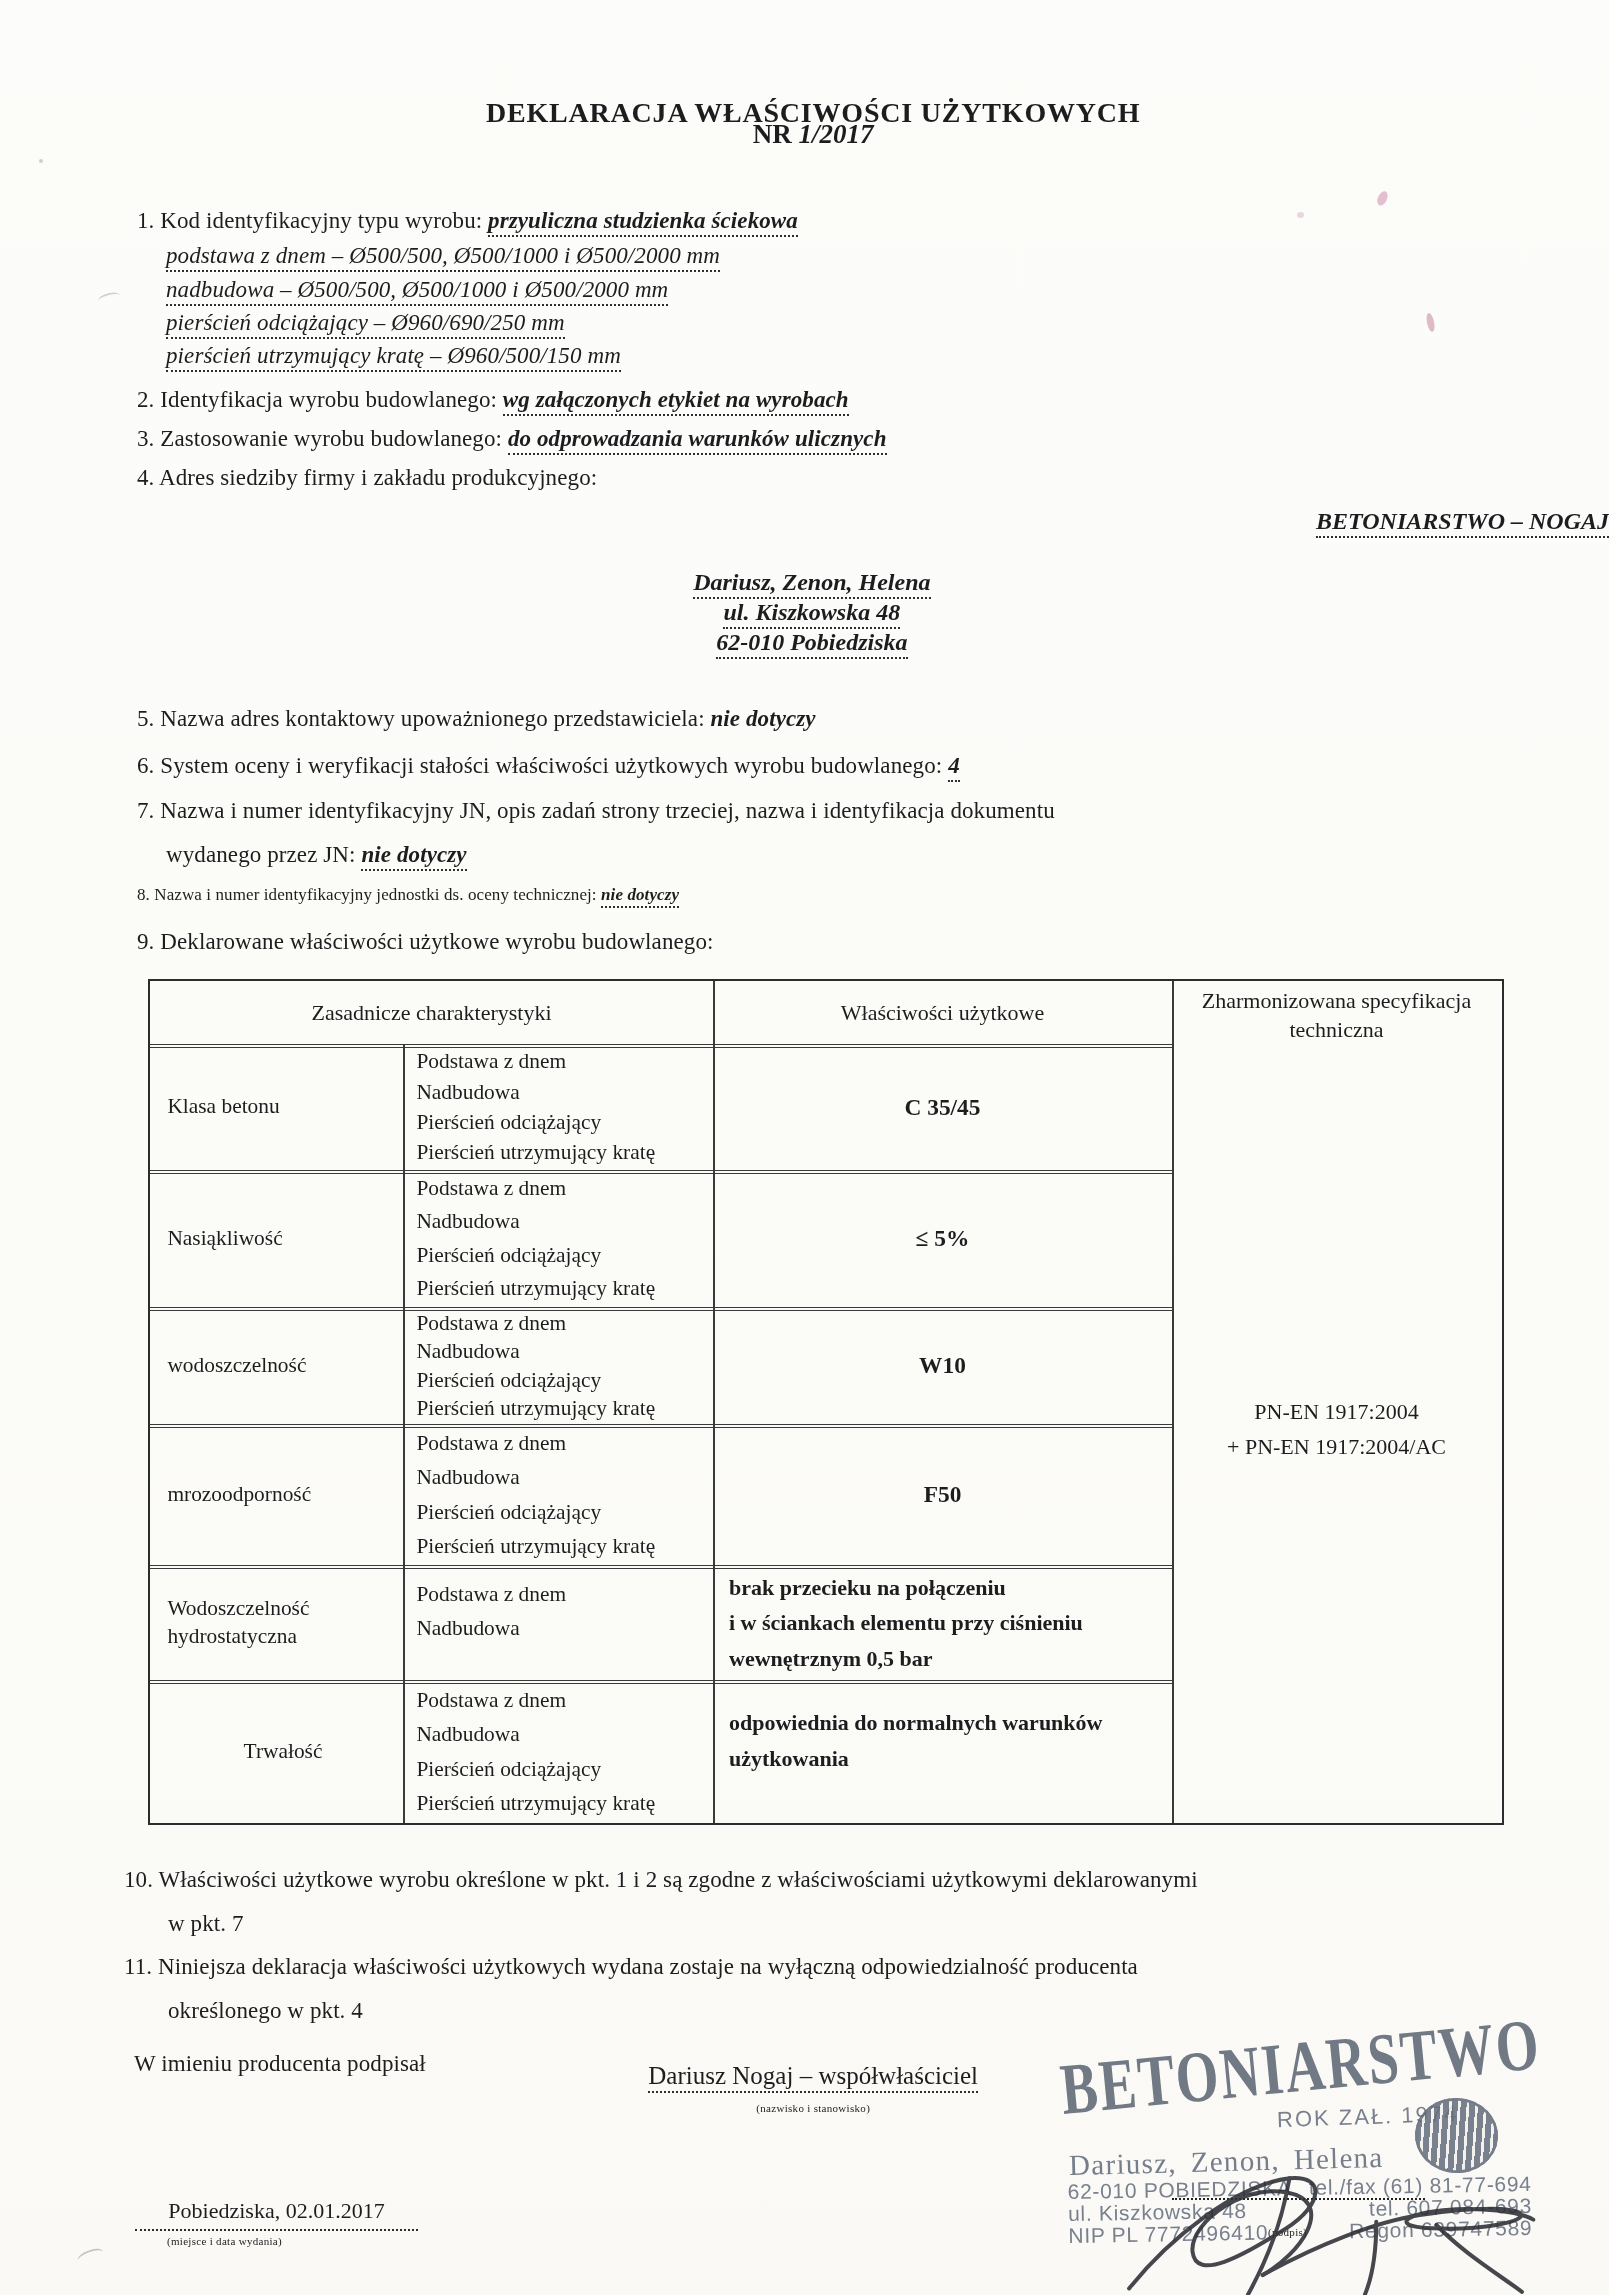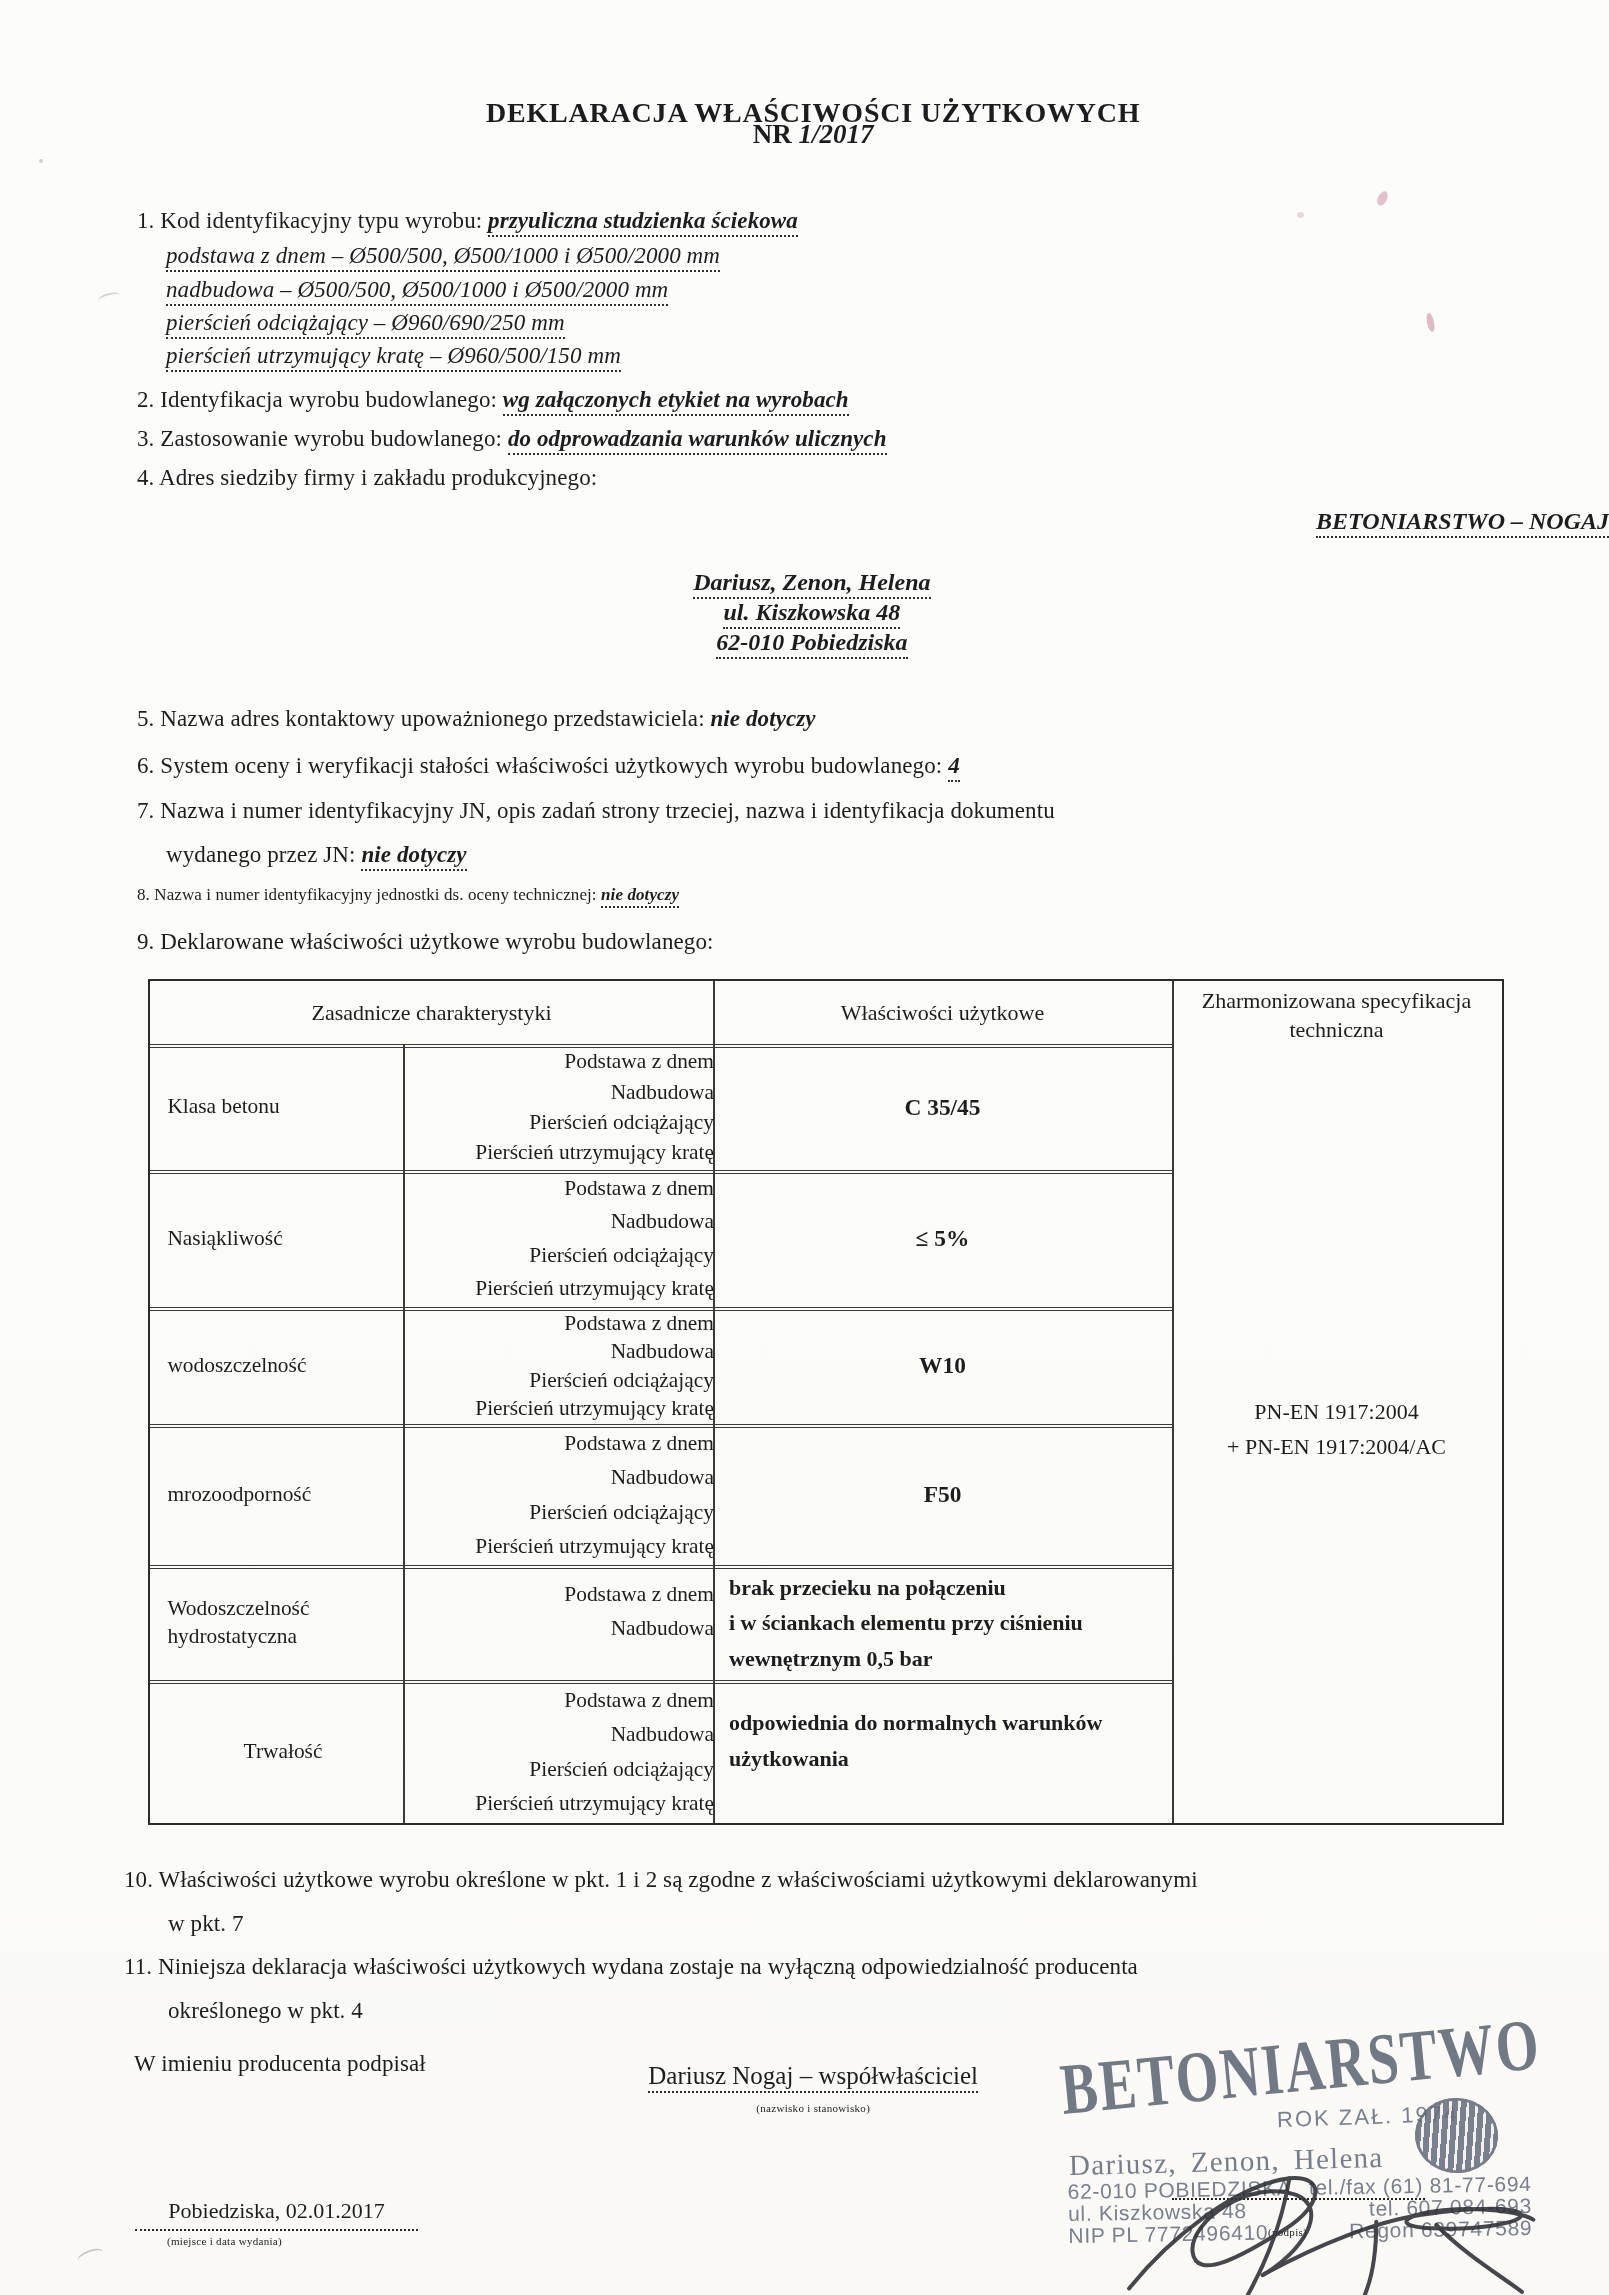--- a/index.html
+++ b/index.html
@@ -12,21 +12,21 @@
   .line{font-size:23px;letter-spacing:0.1px;}
   .bi{font-weight:bold;font-style:italic;}
   .it{font-style:italic;}
   .dotu{border-bottom:2px dotted #2e2e30;padding-bottom:2px;}
   .centerband{left:0;right:0;text-align:center;}
   
   .tbl{position:absolute;left:148px;top:979px;width:1352px;height:842px;
        border:2.7px solid #2c2c2e;box-sizing:content-box;font-size:21.4px;}
   .hline{position:absolute;left:0;width:1022px;border-top:4px double #3a3a3c;}
   .vline{position:absolute;border-left:2px solid #3a3a3c;}
-  .cell{position:absolute;display:flex;box-sizing:border-box;align-items:flex-end;}
+  .cell{position:absolute;display:flex;box-sizing:border-box;}
   .col1{left:0;width:253px;align-items:center;padding-left:17.4px;white-space:normal;line-height:1.3;}
   .col1.center{justify-content:center;padding-left:13px;}
   .col2{left:253px;width:311px;flex-direction:column;justify-content:center;padding-left:13.4px;line-height:1.5;}
   .col3{left:563px;width:459px;align-items:center;justify-content:center;font-weight:bold;font-size:23.4px;}
   .col3l{left:563px;width:459px;flex-direction:column;justify-content:center;align-items:flex-start;
          padding-left:16px;font-weight:bold;font-size:22px;line-height:1.6;}
   .hdr{align-items:center;justify-content:center;font-size:22px;}
   .stamp-word{position:absolute;left:1065px;top:2068px;font-size:55px;font-weight:bold;
       letter-spacing:2px;color:#5f6876;opacity:.88;transform:rotate(-5.5deg) scaleY(1.32);
       transform-origin:left bottom;font-family:"Liberation Serif",serif;}

